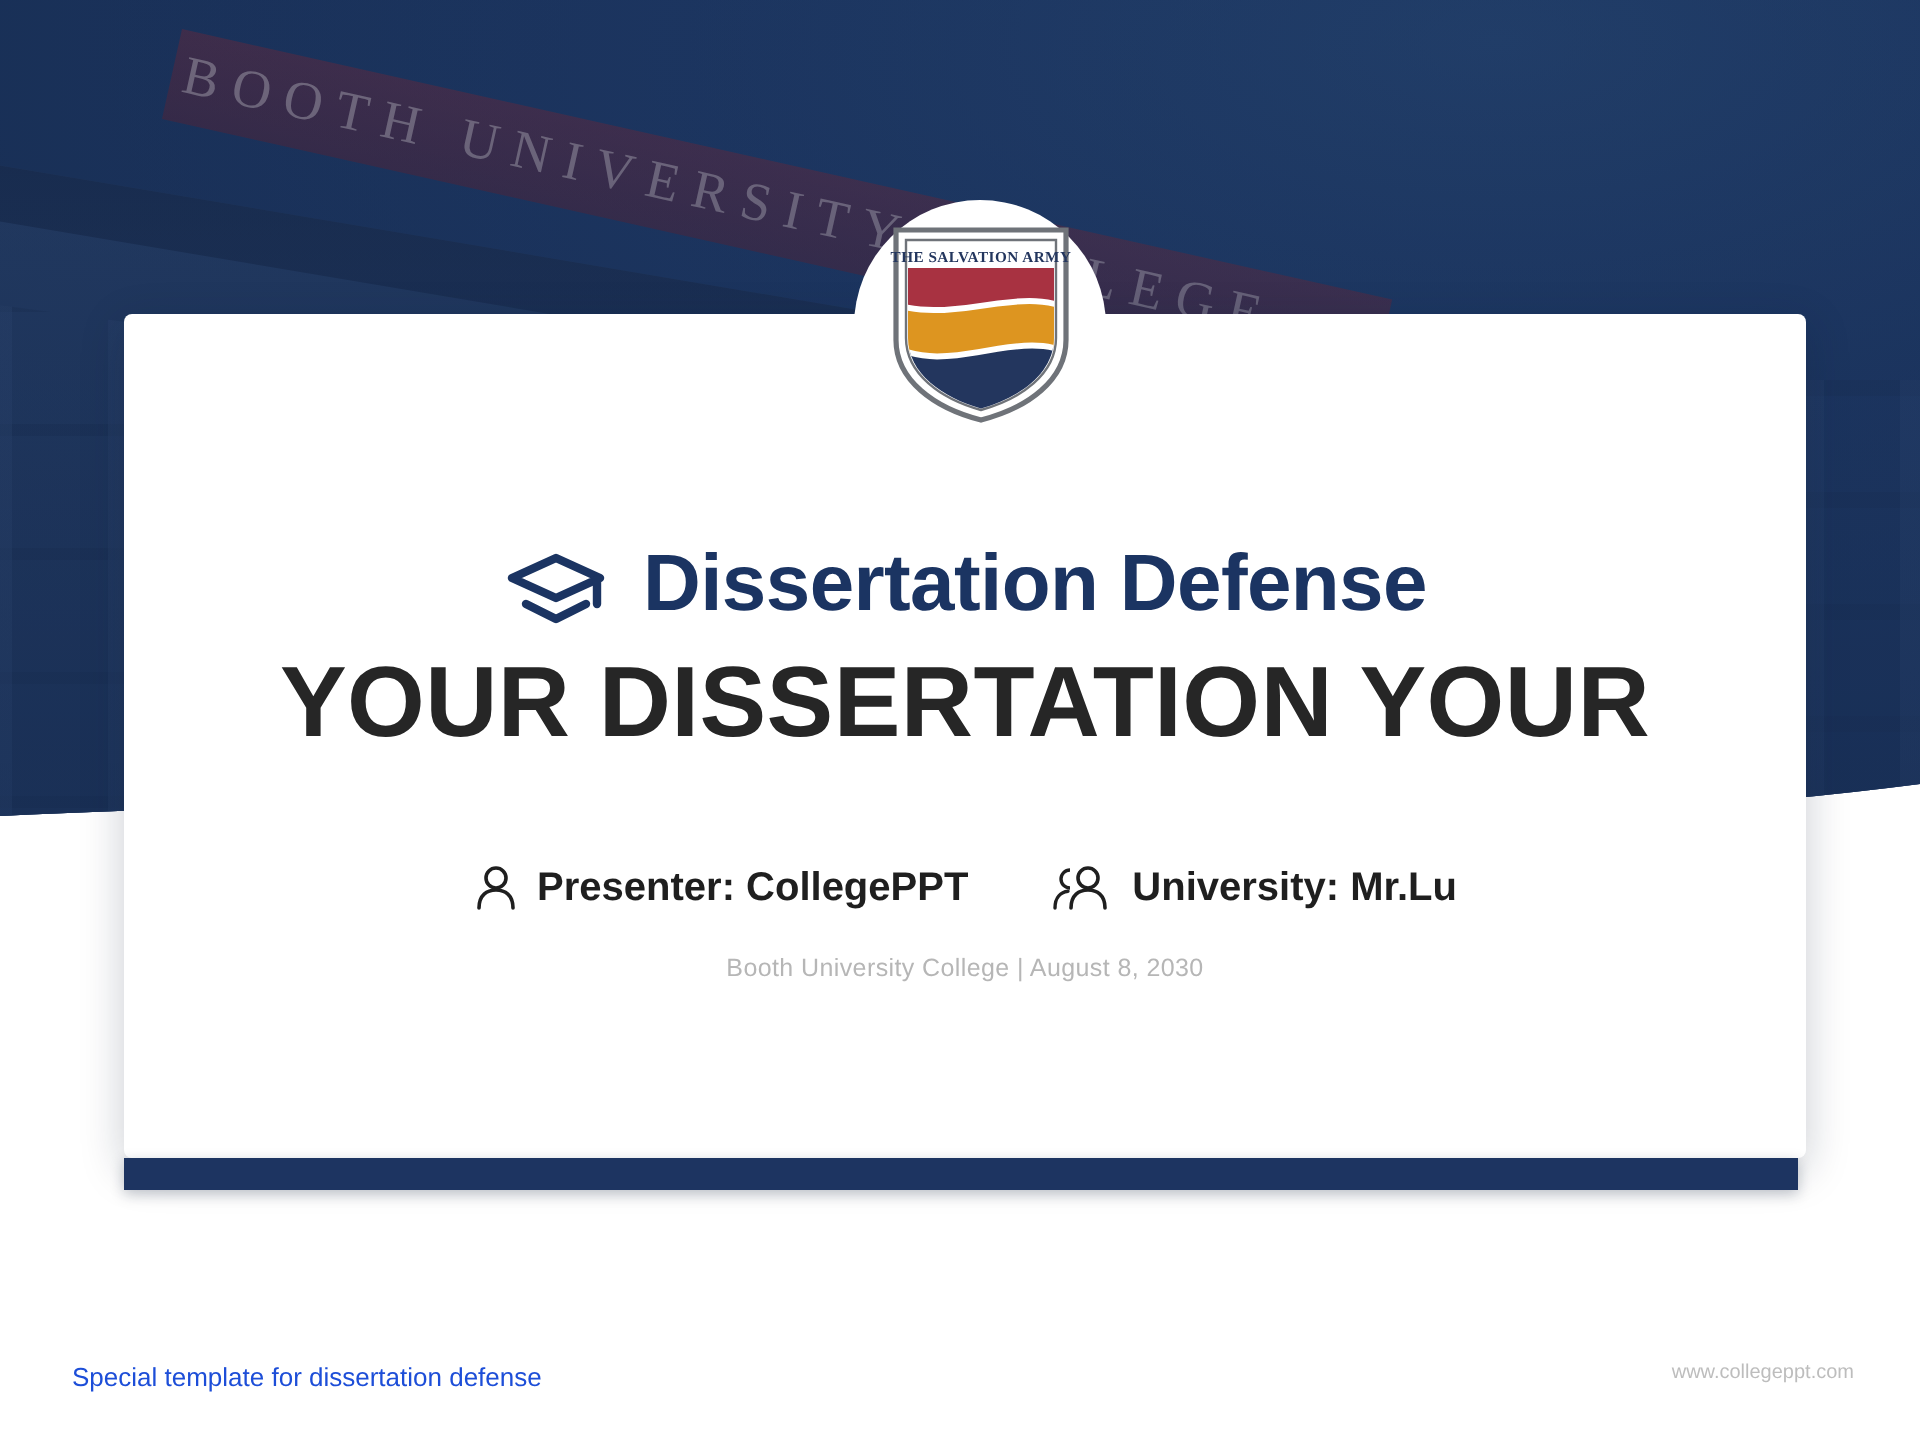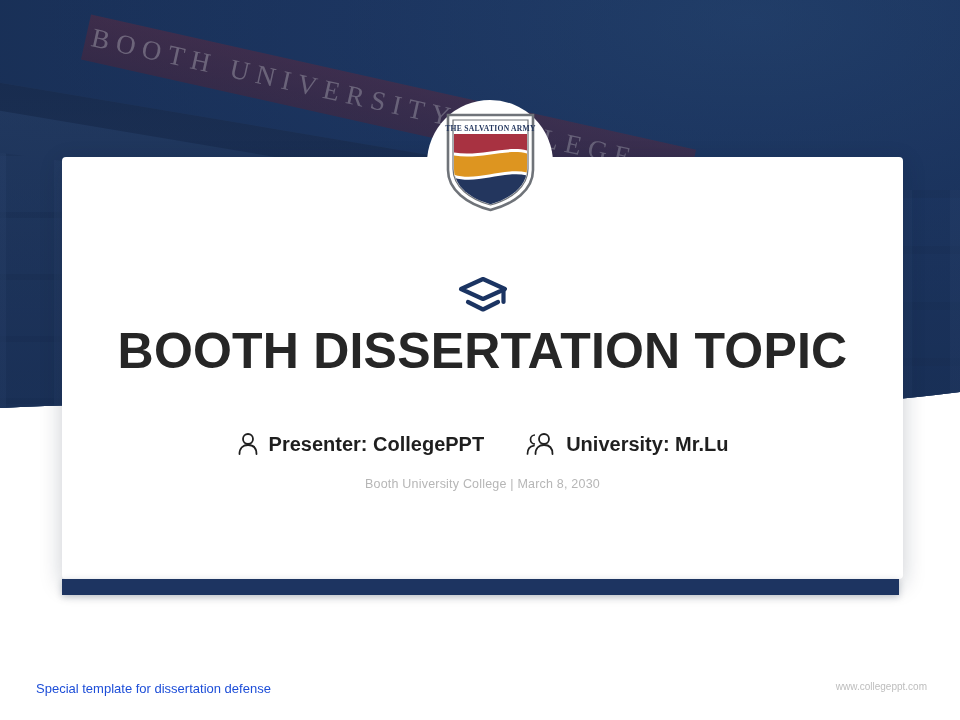--- a/index.html
+++ b/index.html
@@ -302,23 +302,24 @@
   </svg>
 
   <div class="content">
 
     <div class="title-row">
       <svg class="cap-icon" viewBox="0 0 52 40">
         <path d="M26 4 L48 14 L26 24 L4 14 Z" fill="none" stroke="#1b3462" stroke-width="4.2" stroke-linejoin="round"></path>
         <path d="M46.5 14.6 V27" fill="none" stroke="#1b3462" stroke-width="4.2" stroke-linecap="round"></path>
         <path d="M11 27 L26 34.5 L41 27" fill="none" stroke="#1b3462" stroke-width="4.2" stroke-linejoin="round" stroke-linecap="round"></path>
       </svg>
+      <div class="title-text">Dissertation Defense</div>
     </div>
 
-    <div class="subtitle-text">BOOTH DISSERTATION TOPIC</div>
+    <div class="subtitle-text">YOUR DISSERTATION YOUR</div>
 
     <div class="people-row">
 
       <div class="person-item">
         <svg class="person-icon" viewBox="0 0 22 24">
           <circle cx="11" cy="7" r="5" fill="none" stroke="#1f1f1f" stroke-width="1.8"></circle>
           <path d="M2.5 22 C2.5 15.5 6.5 13 11 13 C15.5 13 19.5 15.5 19.5 22" fill="none" stroke="#1f1f1f" stroke-width="1.8" stroke-linecap="round"></path>
         </svg>
         <div class="person-label">Presenter: CollegePPT</div>
       </div>
@@ -328,19 +329,19 @@
           <path d="M9 3 A4.4 4.4 0 0 0 9 12" fill="none" stroke="#1f1f1f" stroke-width="1.7"></path>
           <path d="M1.5 22 C1.5 16.5 4.5 14 8 13.6" fill="none" stroke="#1f1f1f" stroke-width="1.7" stroke-linecap="round"></path>
           <circle cx="18" cy="7" r="5" fill="none" stroke="#1f1f1f" stroke-width="1.8"></circle>
           <path d="M9.5 22 C9.5 15.5 13.5 13 18 13 C22.5 13 26.5 15.5 26.5 22" fill="none" stroke="#1f1f1f" stroke-width="1.8" stroke-linecap="round"></path>
         </svg>
         <div class="person-label">University: Mr.Lu</div>
       </div>
 
     </div>
 
-    <div class="meta-text">Booth University College | March 8, 2030</div>
+    <div class="meta-text">Booth University College | August 8, 2030</div>
   </div>
 
   <div class="footer-left">Special template for dissertation defense</div>
   <div class="footer-right">www.collegeppt.com</div>
 
 </div>
 
 </body></html>

